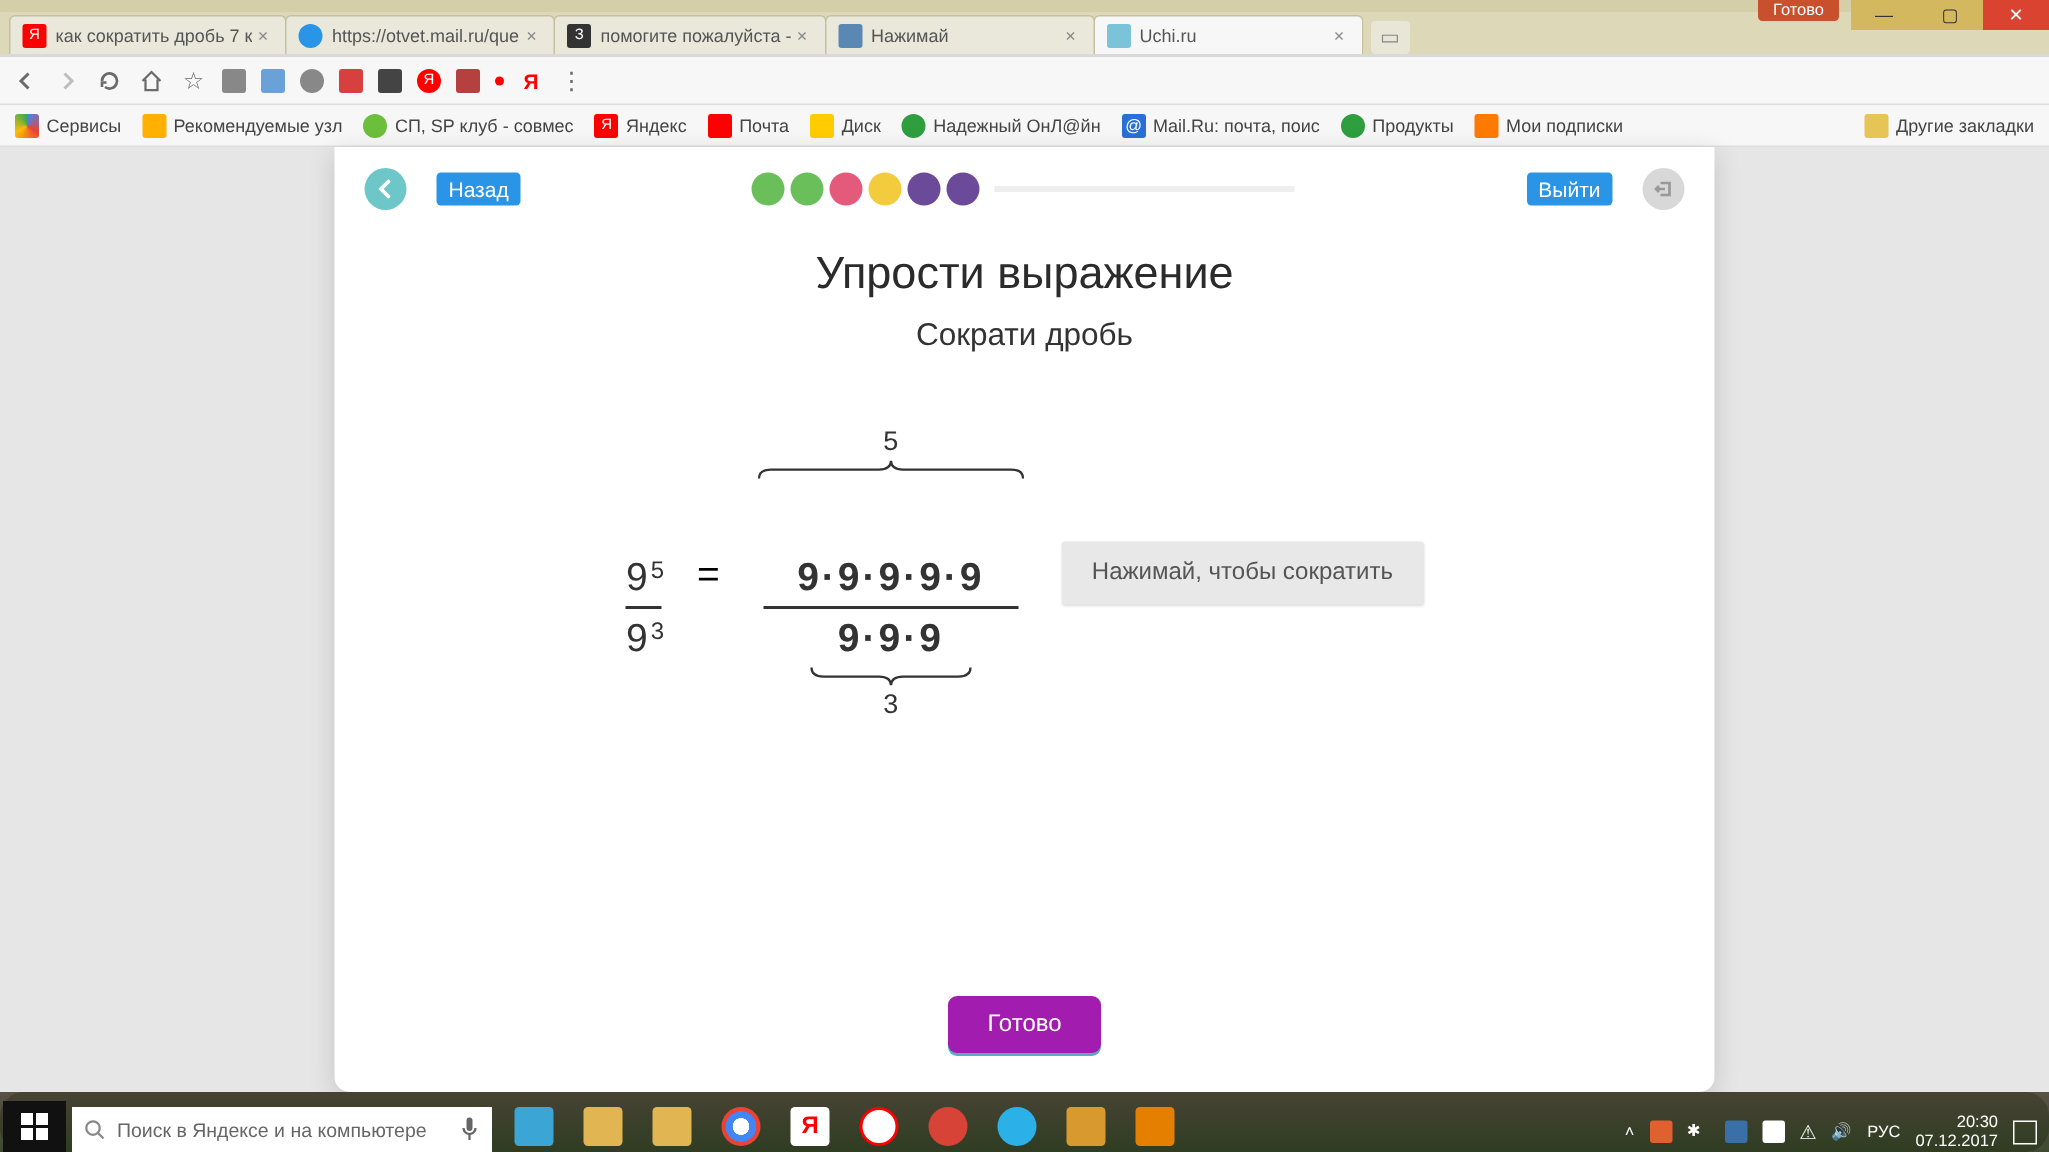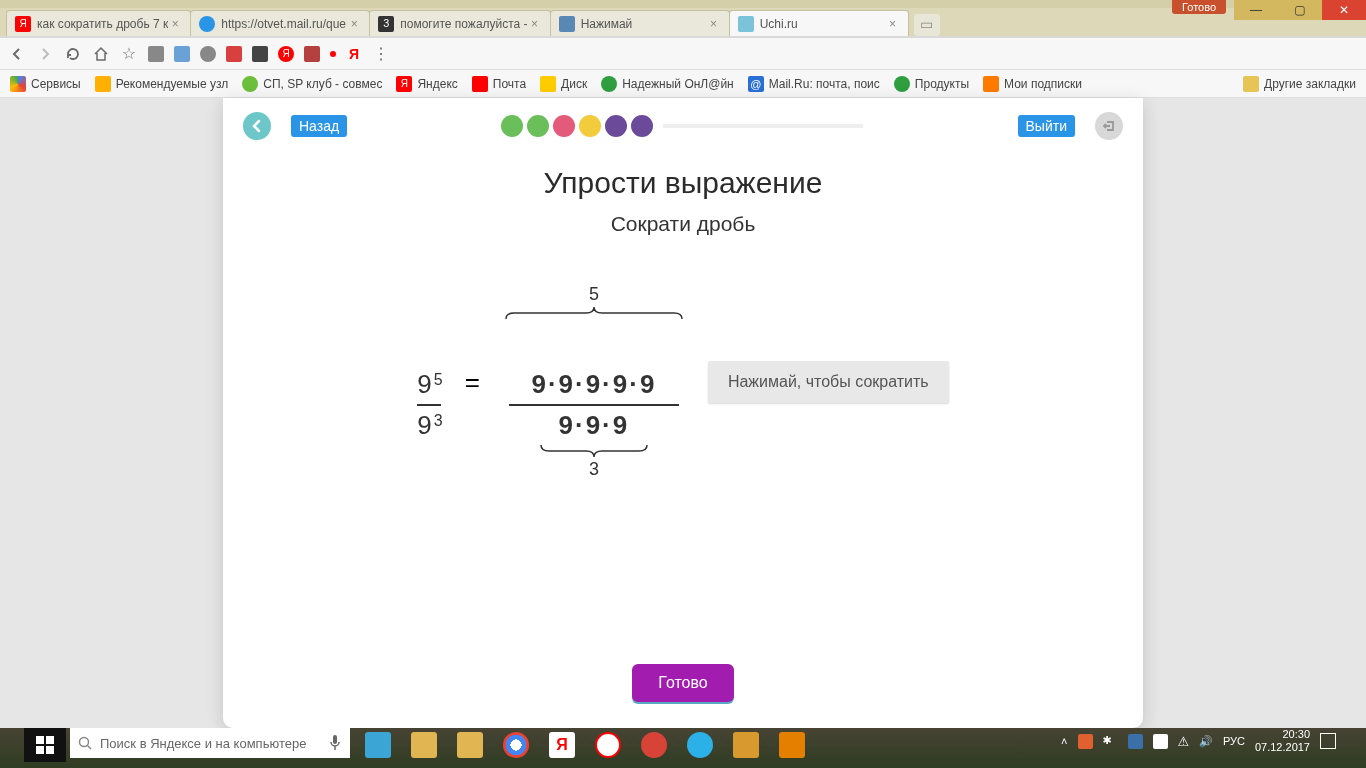--- a/index.html
+++ b/index.html
@@ -63,21 +63,21 @@
 .brace-wrap { display:flex; flex-direction:column; align-items:center; }
 .brace-top, .brace-bot { font-size:18px; color:#333; }
 .brace { color:#555; height:18px; display:flex; align-items:center; justify-content:center; }
 .brace svg { display:block; }
 .expand-num { font-size:26px; letter-spacing:2px;font-weight:bold; }
 .hint-btn { background:#e8e8e8; color:#555; font-size:16px; padding:12px 20px; border-radius:2px; box-shadow:0 1px 2px rgba(0,0,0,0.15); }
 
 .done-btn { background:#a21caf; color:#fff; font-size:16px; padding:10px 26px; border-radius:6px; margin-top:auto; margin-bottom:6px; box-shadow:0 2px 0 #5aaac5; }
 
 
-.taskbar { position:absolute; bottom:0; left:0; right:0; height:40px; background:linear-gradient(#2c4a2a,#3a5530); display:flex; align-items:flex-start; padding:0 24px; }
+.taskbar { position:absolute; bottom:0; left:0; right:0; height:40px; background:linear-gradient(#2c4a2a,#3a5530); display:flex; align-items:flex-end; padding:0 2px;border-radius:16px; }
 .taskbar::before { content:""; position:absolute; inset:0; background:linear-gradient(#4a4235 0%, #2e3a20 100%); opacity:0.9; }
 .tb-start { width:42px; height:34px; background:#111; display:flex; align-items:center; justify-content:center; z-index:2; }
 .win-logo { width:18px; height:18px; display:grid; grid-template-columns:1fr 1fr; grid-template-rows:1fr 1fr; gap:2px; }
 .win-logo div { background:#fff; }
 .tb-search { flex:0 0 280px; height:30px; background:#fff; margin-left:4px; display:flex; align-items:center; padding:0 8px; font-size:13px; color:#666; z-index:2; gap:8px; }
 .tb-apps { display:flex; gap:2px; margin-left:6px; z-index:2; }
 .tb-app { width:44px; height:34px; display:flex; align-items:center; justify-content:center; }
 .tb-app .ico { width:26px; height:26px; border-radius:3px; }
 .tb-tray { margin-left:auto; display:flex; align-items:center; gap:10px; z-index:2; color:#fff; font-size:11px; padding-right:6px; }
 .tb-time { text-align:right; line-height:1.2; }

